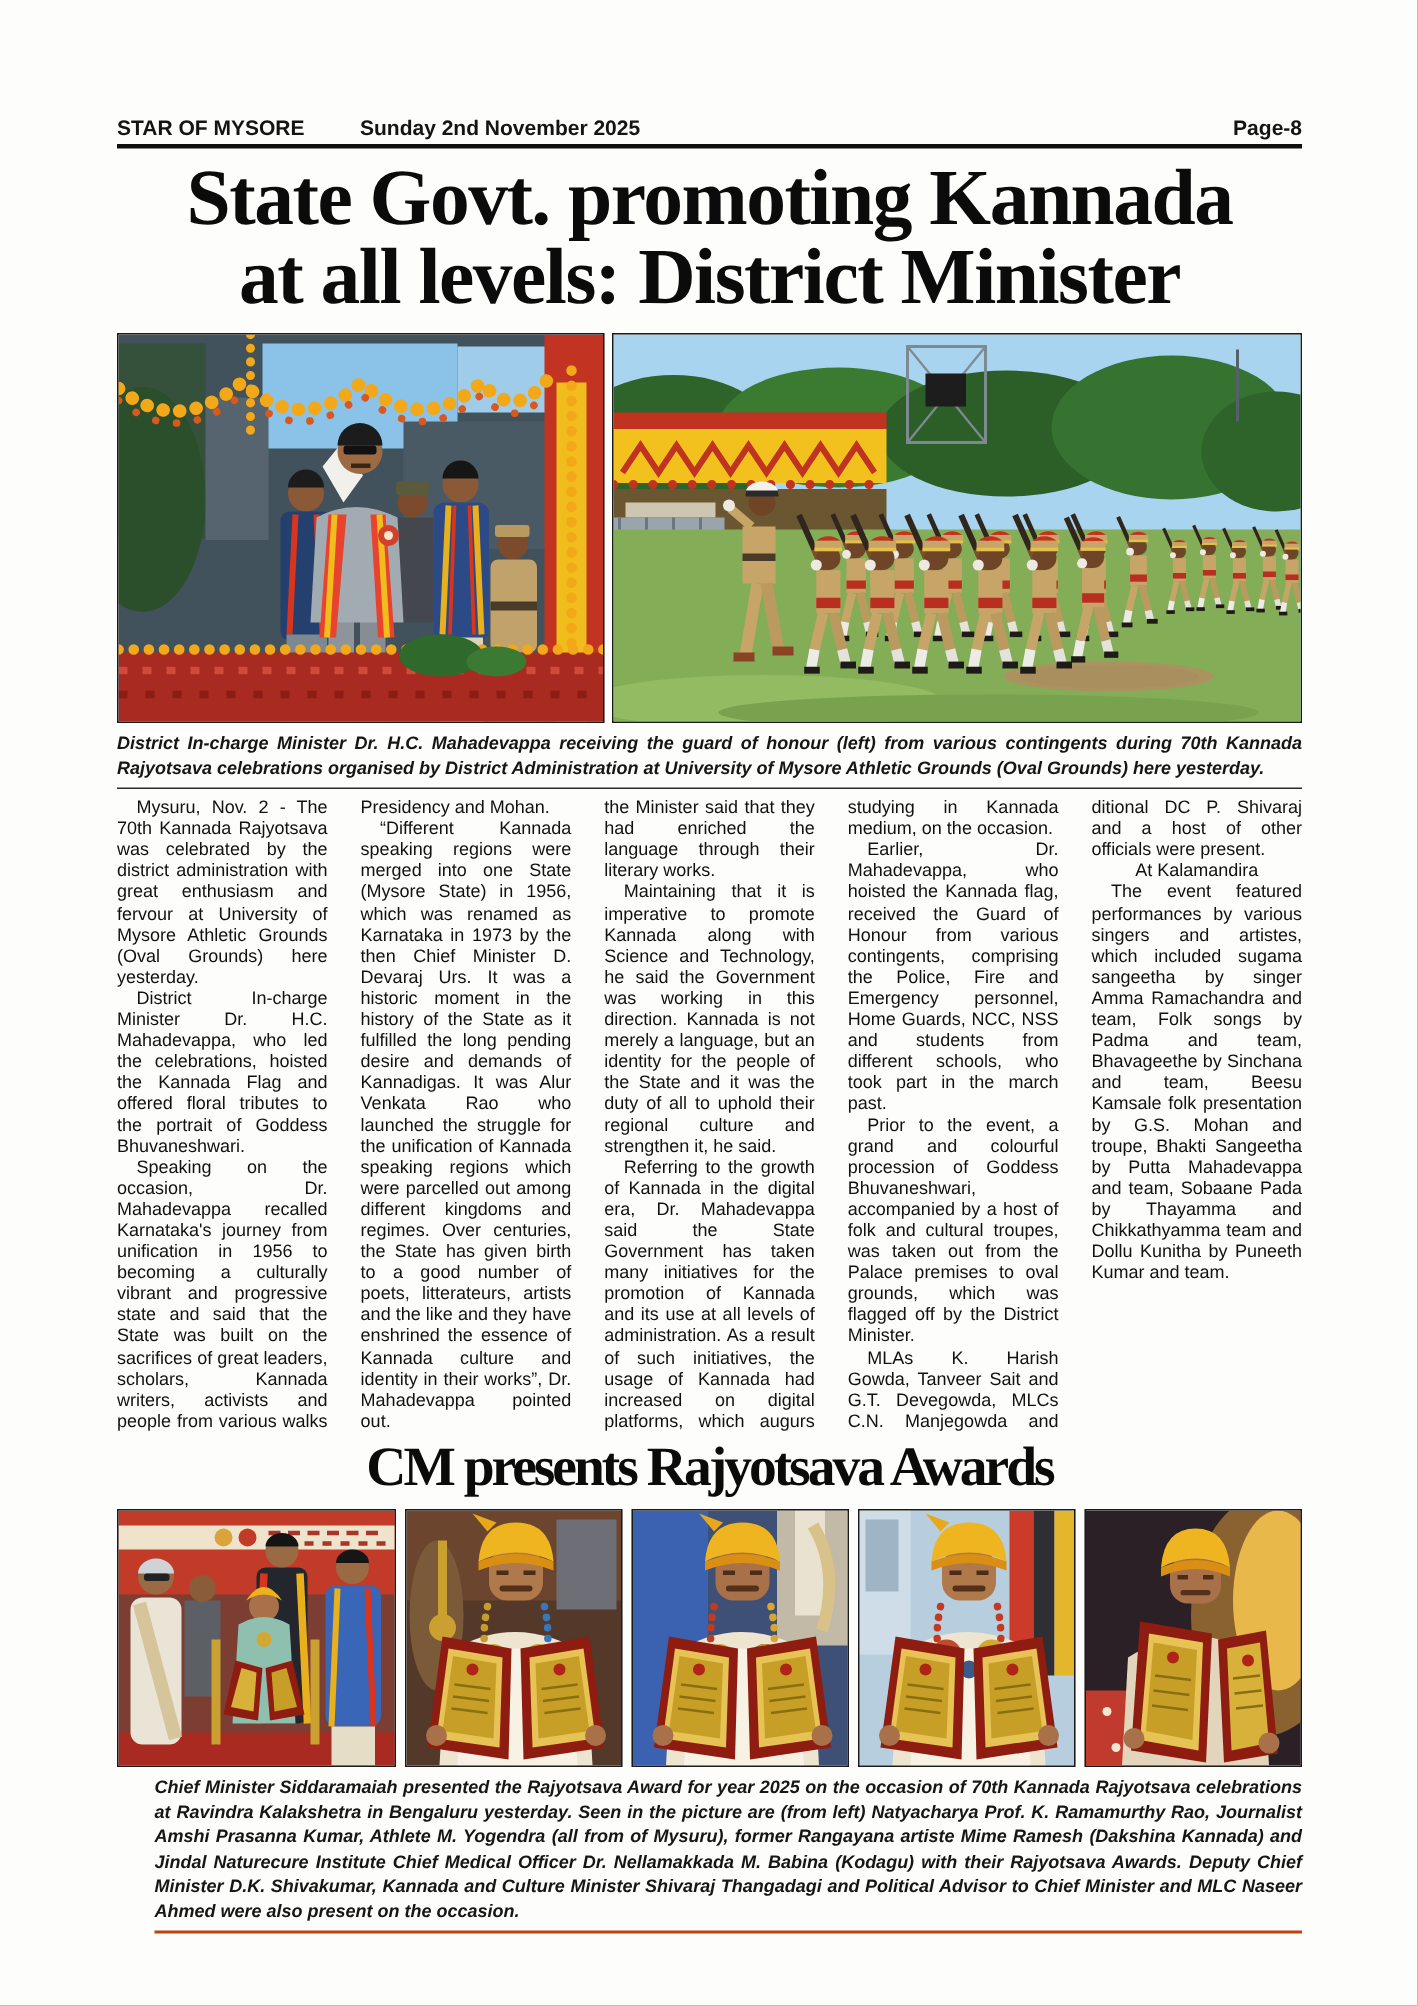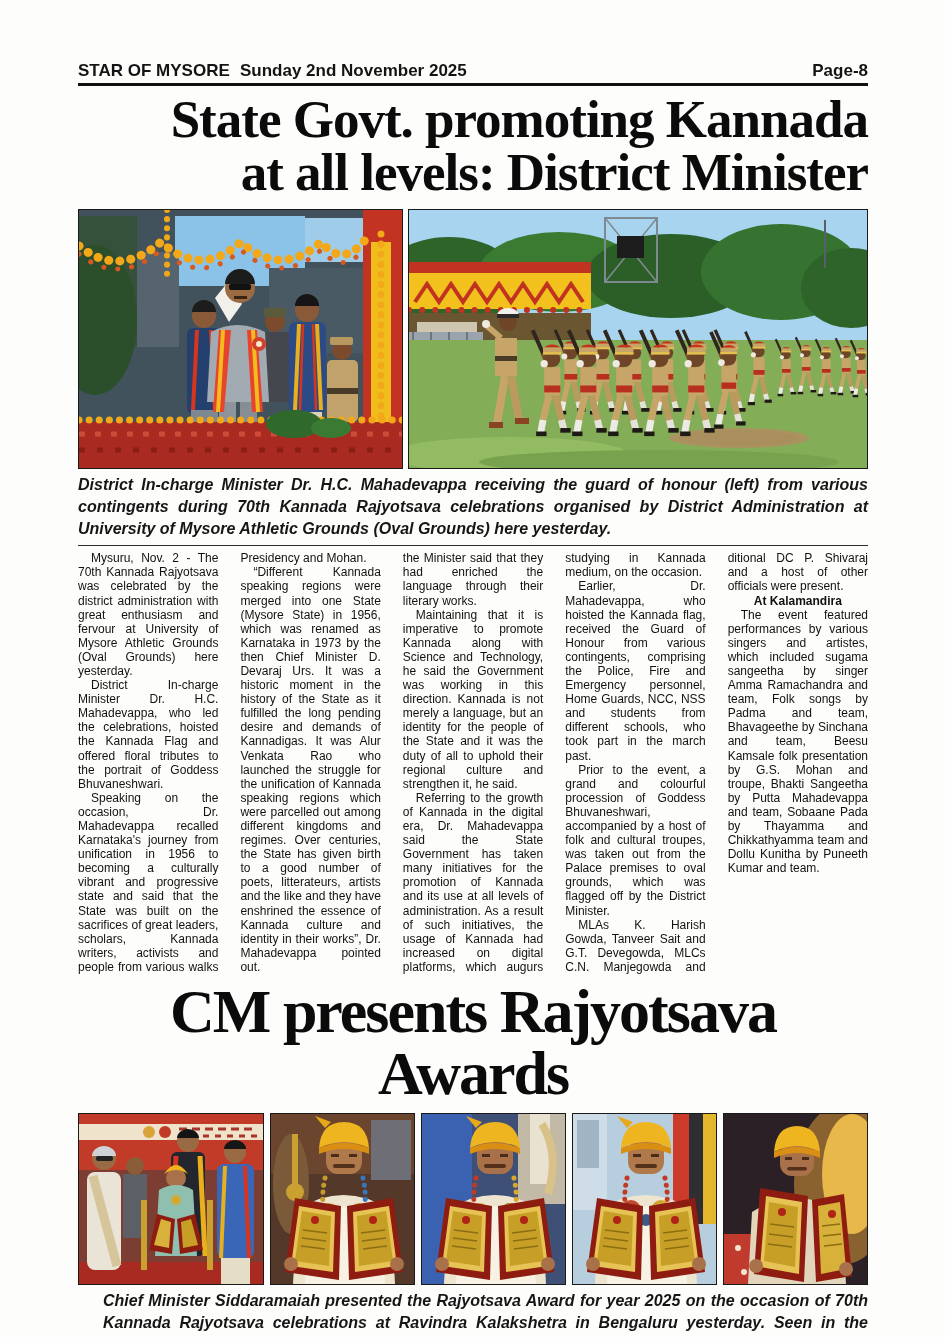--- a/index.html
+++ b/index.html
@@ -1,47 +1,47 @@
 <!DOCTYPE html>
 <html><head>
 <meta charset="utf-8">
 <style>
   html,body{margin:0;padding:0;background:#888;}
   .page{position:relative;width:945px;height:1337px;background:#fdfdfb;margin:0 auto;
         box-sizing:border-box;padding:0 77px 0 78px;overflow:hidden;color:#141414;
         font-family:"Liberation Sans",sans-serif;}
   
-  .masthead{display:flex;align-items:center;margin-top:62px;padding-bottom:4px;
-            border-bottom:3.5px solid #101010;font-weight:700;font-size:17px;line-height:1;}
+  .masthead{display:flex;align-items:center;margin-top:78px;padding-bottom:4px;
+            border-bottom:3.5px solid #101010;font-weight:700;font-size:14px;line-height:1;}
   .masthead .paper{width:162px;}
   .masthead .date{flex:0 0 auto;}
   .masthead .pageno{margin-left:auto;}
   
-  .headline1{margin-top:7px;text-align:right;font-family:"Liberation Serif",serif;
+  .headline1{margin-top:7px;text-align:center;font-family:"Liberation Serif",serif;
              font-weight:700;font-size:53px;line-height:1.0;letter-spacing:-1px;color:#0b0b0b;}
   .headline2{margin-top:5px;text-align:center;font-family:"Liberation Serif",serif;
-             font-weight:700;font-size:62px;line-height:1.0;letter-spacing:-2px;color:#0b0b0b;}
+             font-weight:700;font-size:37px;line-height:1.0;letter-spacing:-2px;color:#0b0b0b;}
   
   .photorow1{display:flex;gap:5px;margin-top:10px;}
   .photorow2{display:flex;gap:6px;margin-top:9px;}
   .photo{border:1px solid #1a1a1a;box-sizing:border-box;overflow:hidden;background:#ccc;}
   .photo svg{display:block;}
   
-  .caption{font-style:italic;font-weight:700;font-size:16px;line-height:1.38;
+  .caption{font-style:italic;font-weight:700;font-size:12px;line-height:1.38;
            text-align:justify;margin-top:5px;padding-bottom:5px;color:#161616;}
   .cap1{border-bottom:1.5px solid #2a2a2a;}
   .cap2{border-bottom:2px solid #c2410c;margin-left:25px;}
   
   .article{display:flex;gap:22px;height:424px;overflow:hidden;margin-top:5px;
            font-size:12px;line-height:14.1px;text-align:justify;color:#111;}
   .col{flex:1;min-width:0;}
   .para{margin:0;text-indent:13px;}
   .para.cont{text-indent:0;}
   .para.runon{text-align-last:justify;}
-  .para.subhead{text-indent:0;text-align:right;text-align-last:center;font-weight:700;}
+  .para.subhead{text-indent:0;text-align:right;text-align-last:center;font-weight:400;}
 </style>
 </head>
 <body>
 
 <div class="page">
 
   <div class="masthead">
     <span class="paper">STAR OF MYSORE</span>
     <span class="date">Sunday 2nd November 2025</span>
     <span class="pageno">Page-8</span>

